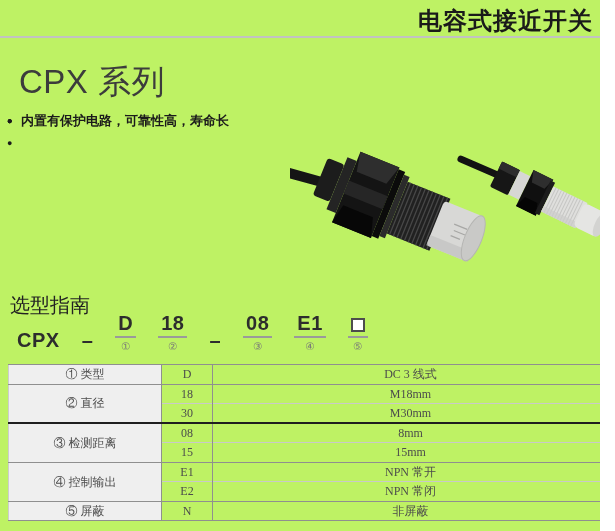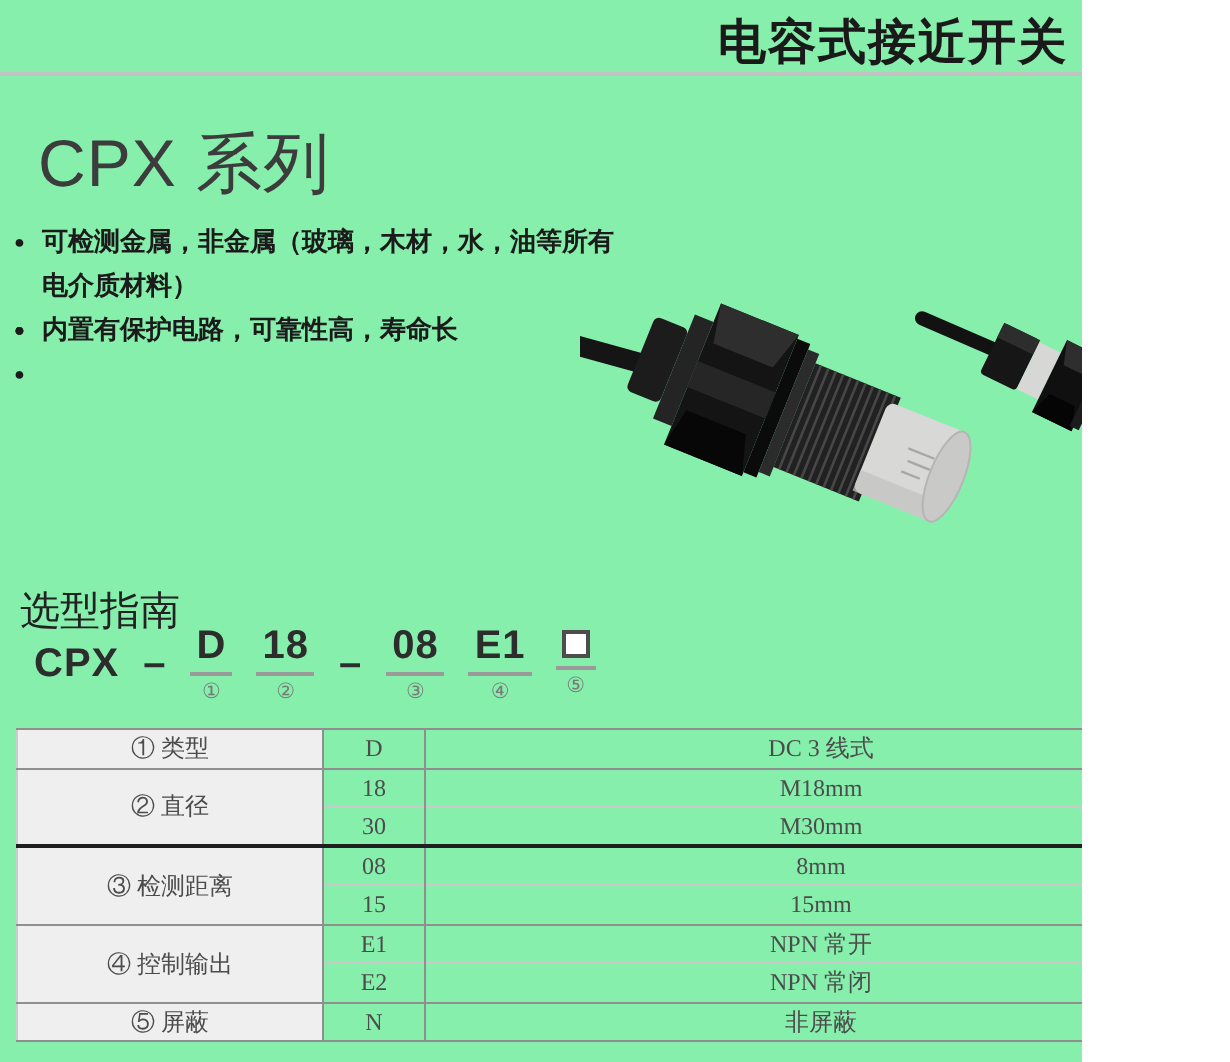--- a/index.html
+++ b/index.html
@@ -1,21 +1,21 @@
 <!DOCTYPE html>
 <html><head>
 <meta charset="utf-8">
 <style>
   * { margin: 0; padding: 0; box-sizing: border-box; }
   html,body { background: #ffffff; }
   .page {
     position: relative;
-    width: 541px;
+    width: 600px;
     height: 531px;
-    background: #86efac;
+    background: #bef264;
     overflow: hidden;
     font-family: "Liberation Sans", sans-serif;
   }
   .doc-title {
     position: absolute;
     top: 5px;
     right: 7px;
     font-size: 24px;
     font-weight: bold;
     color: #1a1a1a;
@@ -72,22 +72,22 @@
     left: 10px;
     font-size: 20px;
     font-weight: normal;
     color: #222222;
   }
   .model-code {
     position: absolute;
     top: 312px;
     left: 17px;
     display: flex;
-    align-items: center;
-    gap: 12px;
+    align-items: flex-end;
+    gap: 22px;
   }
   .model-code .seg {
     display: flex;
     flex-direction: column;
     align-items: center;
   }
   .model-code .code {
     font-size: 20px;
     font-weight: bold;
     color: #2d2d2d;
@@ -154,21 +154,20 @@
 <div class="page">
 
   <div class="doc-title">电容式接近开关</div>
   <div class="header-rule"></div>
 
   <div class="series-title">CPX 系列</div>
 
   <ul class="features">
     <li>
       <span class="bullet">●</span>
-      <span>可检测金属，非金属（玻璃，木材，水，油等所有电介质材料）</span>
     </li>
     <li>
       <span class="bullet">●</span>
     </li>
     <li>
       <span class="bullet">●</span>
     </li>
     <li>
       <span class="bullet">●</span>
       <span>内置有保护电路，可靠性高，寿命长</span>

